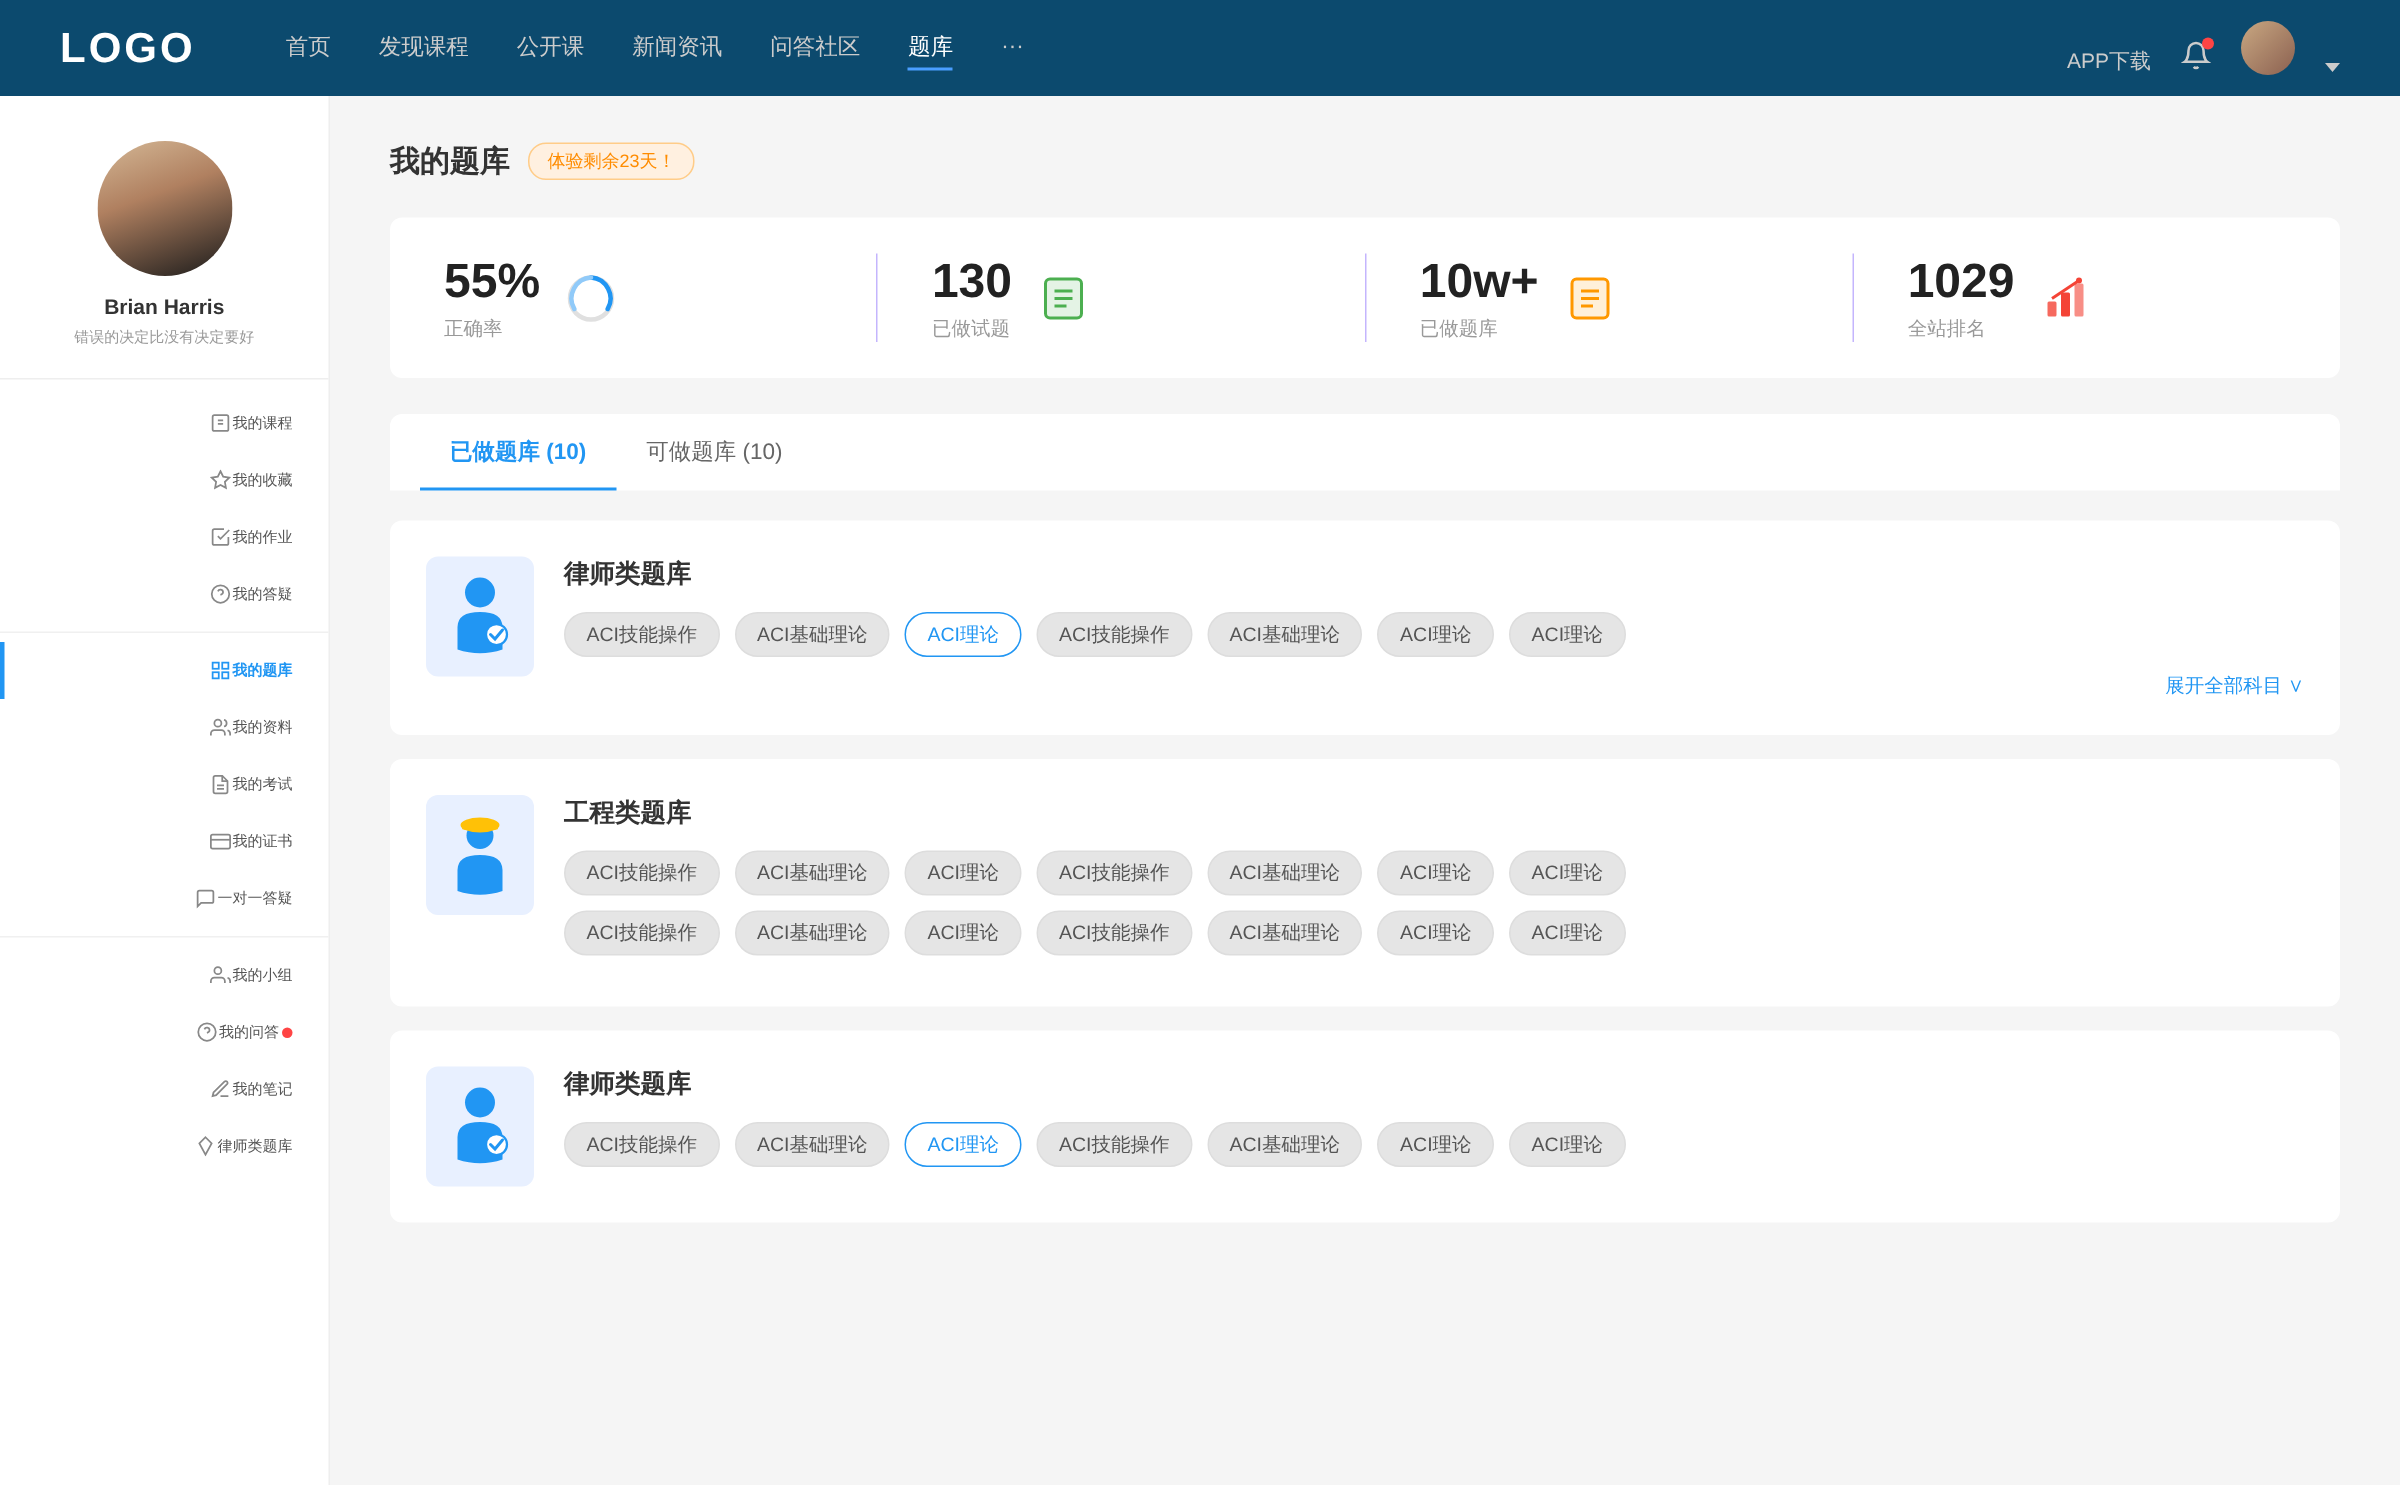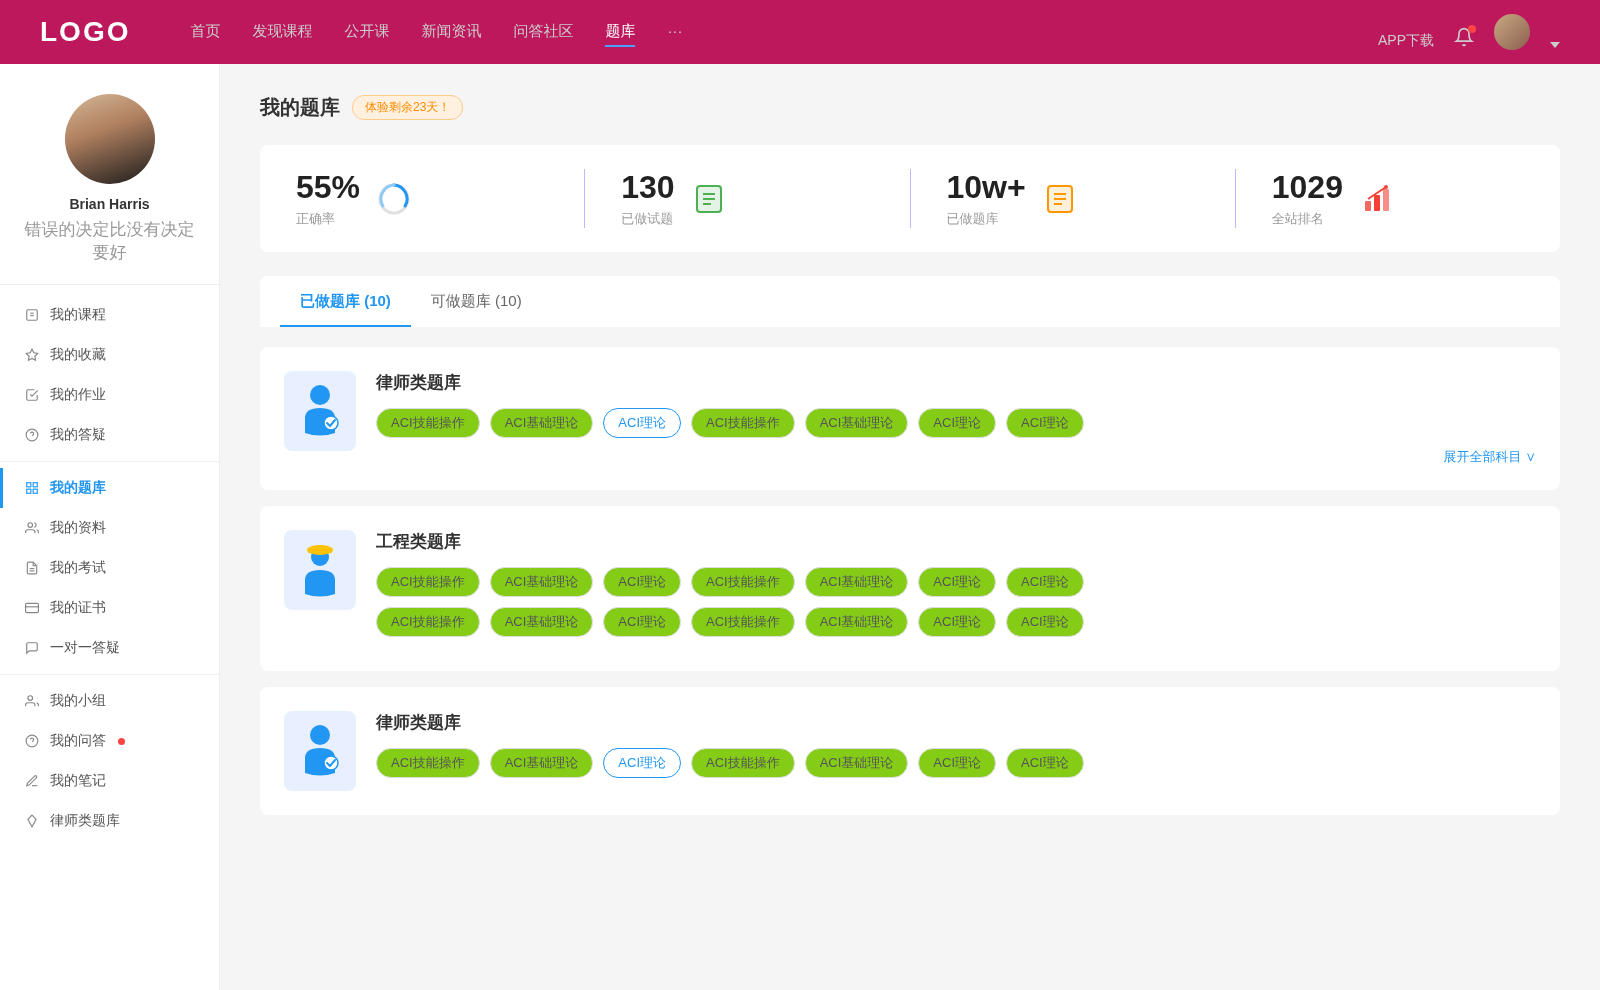--- a/index.html
+++ b/index.html
@@ -1,20 +1,20 @@
 <!DOCTYPE html>
 <html><head>
   <meta charset="utf-8">
   <style>
     * { box-sizing: border-box; margin: 0; padding: 0; }
     body { font-family: -apple-system, BlinkMacSystemFont, 'PingFang SC', 'Microsoft YaHei', sans-serif; background: #f5f5f5; color: #333; }
 
     
     .navbar {
-      background: #be185d;
+      background: #0c4a6e;
       height: 64px;
       display: flex;
       align-items: center;
       padding: 0 40px;
       gap: 40px;
     }
     .nav-logo {
       color: white;
       font-size: 28px;
       font-weight: 900;
@@ -109,36 +109,36 @@
       height: 100%;
       background: linear-gradient(160deg, #d4b896 0%, #b08060 40%, #1a1a1a 100%);
     }
     .profile-name {
       font-size: 14px;
       font-weight: 600;
       color: #333;
       margin-bottom: 6px;
     }
     .profile-motto {
-      font-size: 17px;
+      font-size: 10px;
       color: #999;
       text-align: center;
     }
     .sidebar-menu {
       padding: 10px 0;
     }
     .sidebar-item {
       display: flex;
       align-items: center;
-      gap: 10px;
       padding: 11px 24px;
       cursor: pointer;
-      font-size: 14px;
+      font-size: 10px;
       color: #555;
       position: relative;
+      justify-content: flex-end;
     }
     .sidebar-item.active {
       color: #2196f3;
       font-weight: 600;
     }
     .sidebar-item.active::before {
       content: '';
       position: absolute;
       left: 0;
       top: 0;
@@ -298,21 +298,21 @@
       gap: 10px;
       margin-bottom: 10px;
     }
     .tag {
       padding: 5px 14px;
       border: 1px solid #ddd;
       border-radius: 16px;
       font-size: 13px;
       color: #555;
       cursor: pointer;
-      background: #84cc16;
+      background: #e5e5e5;
     }
     .tag.active-tag {
       border-color: #2196f3;
       color: #2196f3;
       background: white;
     }
     .expand-link {
       text-align: right;
       font-size: 13px;
       color: #2196f3;

